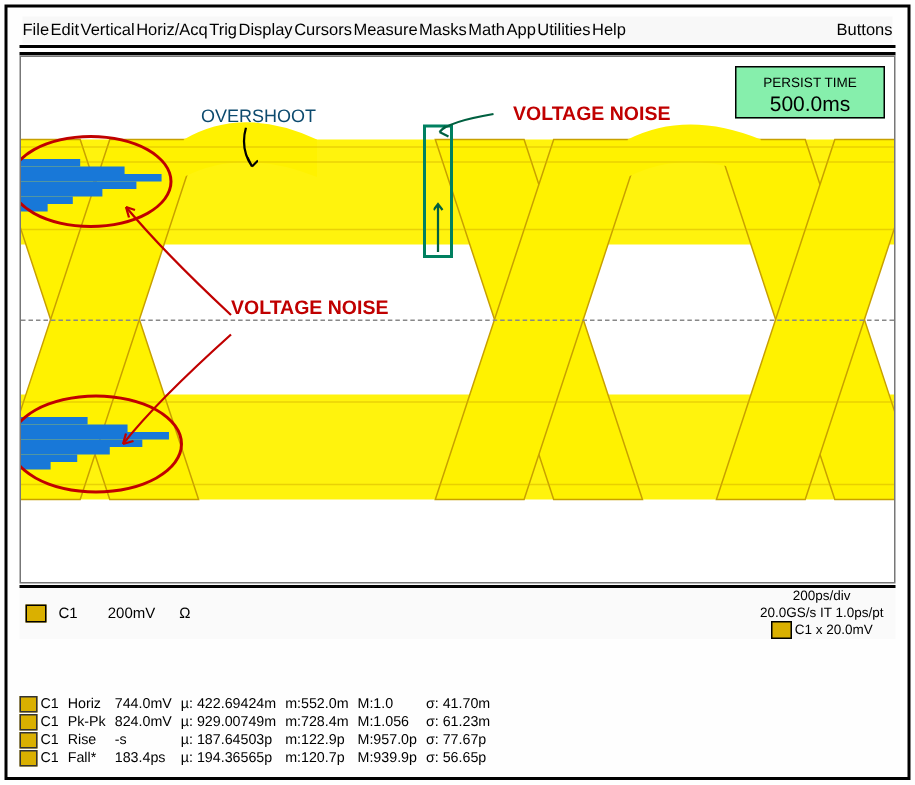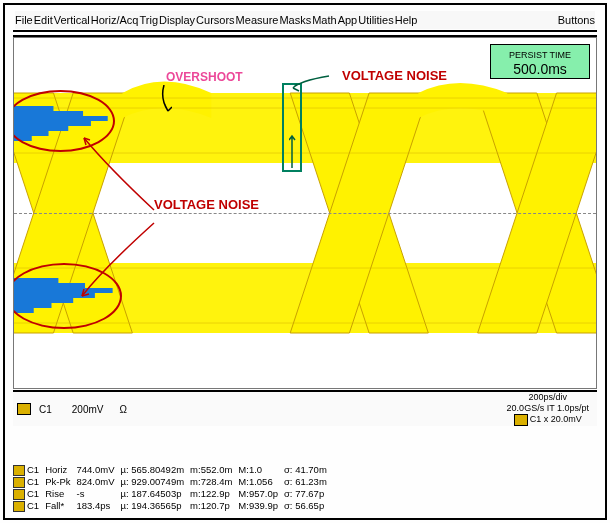--- a/index.html
+++ b/index.html
@@ -5,21 +5,21 @@
 html,body{margin:0;padding:0;font-family:Arial,Helvetica,sans-serif;background:#fff;color:#000}
 .wrapper{width:610px;height:523px;position:relative;background:#fefefe;overflow:hidden}
 .frame{position:absolute;left:3px;top:3px;right:3px;bottom:3px;border:2px solid #000}
 .menubar{position:absolute;left:10px;top:6px;right:10px;height:18px;display:flex;gap:1px;align-items:center;font-size:11px;background:#f8f8f8}
 .menubar .sp{flex:1}
 .menubar span{cursor:default}
 .sep-top{position:absolute;left:8px;right:8px;top:25px;height:7px;background:linear-gradient(#000 0 2px,#fff 2px 5px,#000 5px 7px)}
 .plot{position:absolute;left:8px;right:8px;top:32px;height:350px;border:1px solid #777;background:#fff;overflow:hidden}
 .persist-box{position:absolute;right:6px;top:6px;width:98px;height:28px;border:1px solid #000;background:#86efac;font-size:9px;text-align:center;line-height:1.2;padding-top:5px}
 .persist-box .val{font-size:14px}
-.label-overshoot{position:absolute;left:152px;top:32px;font-size:12px;font-weight:bold;color:#ec4899}
+.label-overshoot{position:absolute;left:120px;top:32px;font-size:12px;font-weight:normal;color:#0c4a6e}
 .arrow-over{position:absolute;left:144px;top:47px;width:14px;height:30px}
 .label-vnoise{position:absolute;left:328px;top:30px;font-size:13px;font-weight:bold;color:#c00000}
 .vnoise-box{position:absolute;left:268px;top:45px;width:16px;height:85px;border:2px solid #008060}
 .vnoise-arrows{position:absolute;left:275px;top:28px;width:60px;height:110px}
 .label-hist{position:absolute;left:140px;top:160px;font-size:13px;font-weight:bold;color:#c00000;line-height:1.1;text-align:left}
 .hist-lines{position:absolute;left:0;top:0;width:100%;height:100%;pointer-events:none}
 .ellipse{position:absolute;border:2px solid #c00000;border-radius:50%}
 .waveform{position:absolute;left:0;top:0;width:100%;height:100%}
 .midline{position:absolute;left:0;right:0;top:50%;height:0;border-top:1px dashed #888}
 .axis-corner{position:absolute;left:-6px;top:50%;width:0;height:0;border-top:5px solid transparent;border-bottom:5px solid transparent;border-left:6px solid #d2a000;transform:translateY(-5px)}
@@ -155,21 +155,21 @@
     </div>
   </div>
 
   <div class="stats">
     <table>
       <tbody>
             <tr>
               <td><span class="m"></span><span>C1</span></td>
               <td>Horiz</td>
               <td>744.0mV</td>
-              <td>µ: 565.80492m</td>
+              <td>µ: 422.69424m</td>
               <td>m:552.0m</td>
               <td>M:1.0</td>
               <td>σ: 41.70m</td>
             </tr>
       <tr>
               <td><span class="m"></span><span>C1</span></td>
               <td>Pk-Pk</td>
               <td>824.0mV</td>
               <td>µ: 929.00749m</td>
               <td>m:728.4m</td>

